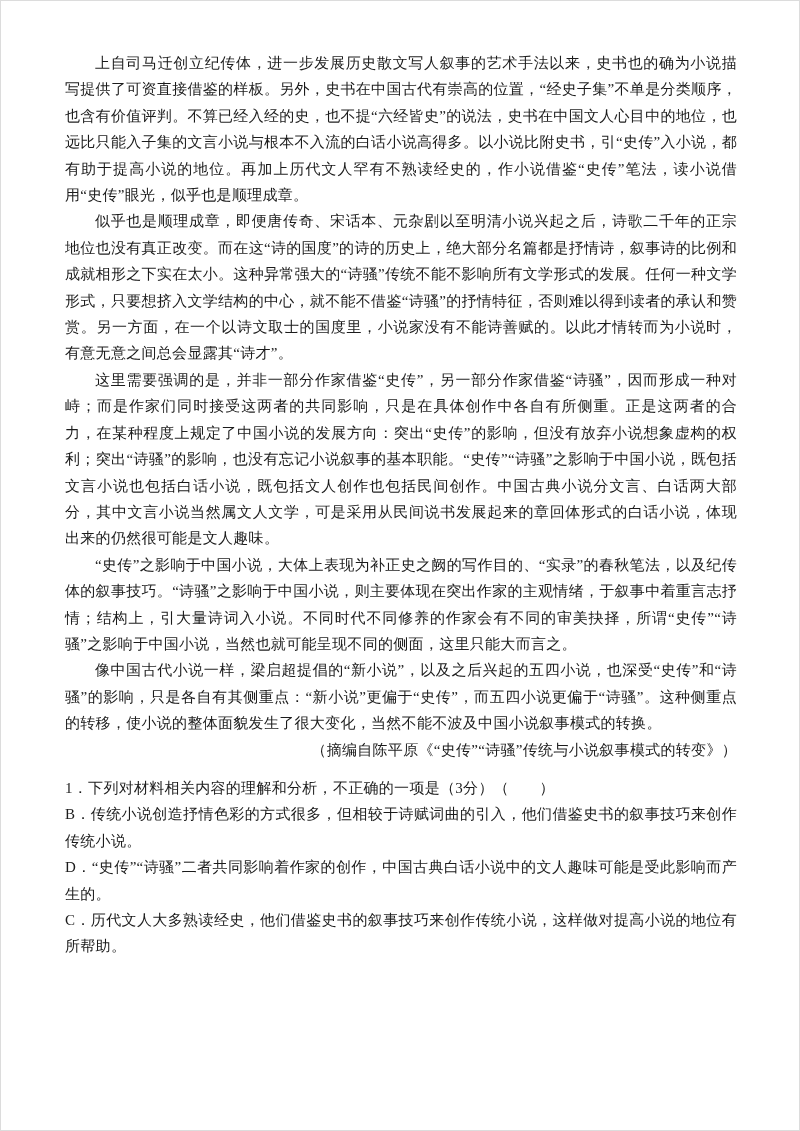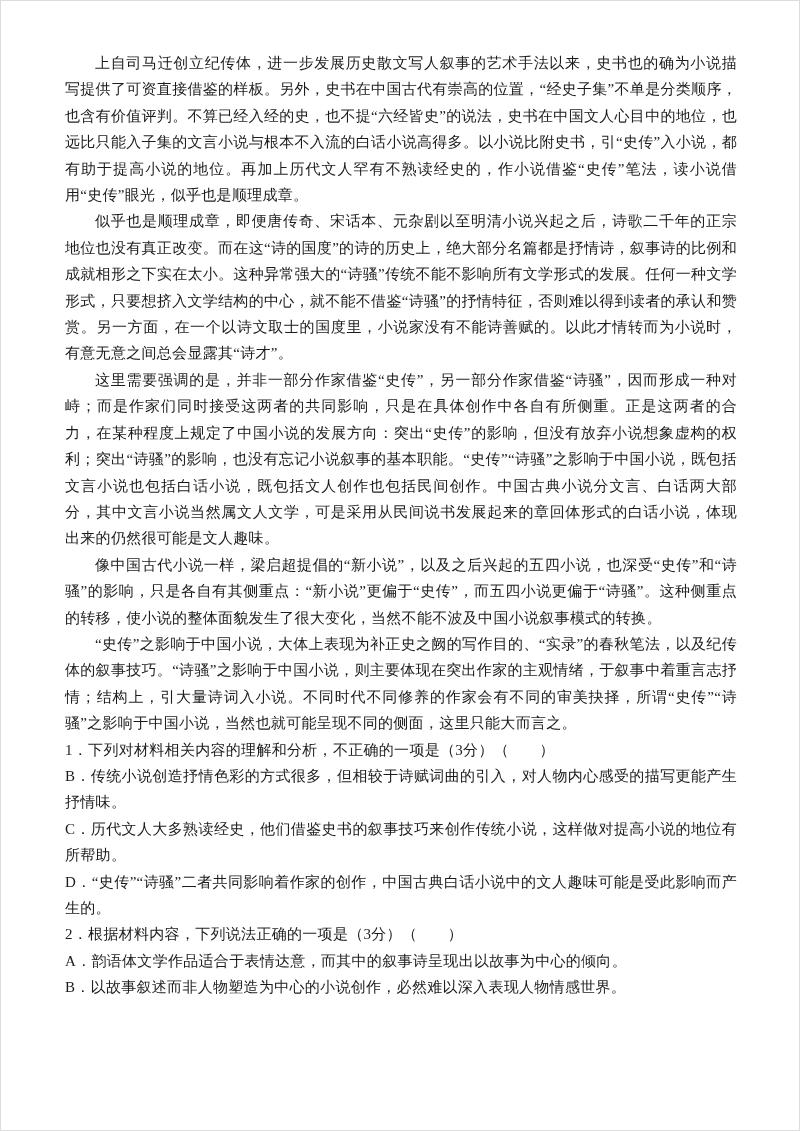--- a/index.html
+++ b/index.html
@@ -20,45 +20,41 @@
   }
   .para, .stem, .option, .attribution {
     font-size: 15px;
     line-height: 26.4px;
     text-align: justify;
     letter-spacing: 0.3px;
     word-break: break-all;
   }
   .para { text-indent: 2em; }
   .attribution { text-align: right; }
-  .questions { margin-top: 0; }
+  .questions { margin-top: 12px; }
 </style>
 </head>
 <body>
 
 <div class="page">
 
   <section class="passage">
     <p class="para">上自司马迁创立纪传体，进一步发展历史散文写人叙事的艺术手法以来，史书也的确为小说描写提供了可资直接借鉴的样板。另外，史书在中国古代有崇高的位置，“经史子集”不单是分类顺序，也含有价值评判。不算已经入经的史，也不提“六经皆史”的说法，史书在中国文人心目中的地位，也远比只能入子集的文言小说与根本不入流的白话小说高得多。以小说比附史书，引“史传”入小说，都有助于提高小说的地位。再加上历代文人罕有不熟读经史的，作小说借鉴“史传”笔法，读小说借用“史传”眼光，似乎也是顺理成章。</p>
     <p class="para">似乎也是顺理成章，即便唐传奇、宋话本、元杂剧以至明清小说兴起之后，诗歌二千年的正宗地位也没有真正改变。而在这“诗的国度”的诗的历史上，绝大部分名篇都是抒情诗，叙事诗的比例和成就相形之下实在太小。这种异常强大的“诗骚”传统不能不影响所有文学形式的发展。任何一种文学形式，只要想挤入文学结构的中心，就不能不借鉴“诗骚”的抒情特征，否则难以得到读者的承认和赞赏。另一方面，在一个以诗文取士的国度里，小说家没有不能诗善赋的。以此才情转而为小说时，有意无意之间总会显露其“诗才”。</p>
     <p class="para">这里需要强调的是，并非一部分作家借鉴“史传”，另一部分作家借鉴“诗骚”，因而形成一种对峙；而是作家们同时接受这两者的共同影响，只是在具体创作中各自有所侧重。正是这两者的合力，在某种程度上规定了中国小说的发展方向：突出“史传”的影响，但没有放弃小说想象虚构的权利；突出“诗骚”的影响，也没有忘记小说叙事的基本职能。“史传”“诗骚”之影响于中国小说，既包括文言小说也包括白话小说，既包括文人创作也包括民间创作。中国古典小说分文言、白话两大部分，其中文言小说当然属文人文学，可是采用从民间说书发展起来的章回体形式的白话小说，体现出来的仍然很可能是文人趣味。</p>
+    <p class="para">“史传”之影响于中国小说，大体上表现为补正史之阙的写作目的、“实录”的春秋笔法，以及纪传体的叙事技巧。“诗骚”之影响于中国小说，则主要体现在突出作家的主观情绪，于叙事中着重言志抒情；结构上，引大量诗词入小说。不同时代不同修养的作家会有不同的审美抉择，所谓“史传”“诗骚”之影响于中国小说，当然也就可能呈现不同的侧面，这里只能大而言之。</p>
     <p class="para">像中国古代小说一样，梁启超提倡的“新小说”，以及之后兴起的五四小说，也深受“史传”和“诗骚”的影响，只是各自有其侧重点：“新小说”更偏于“史传”，而五四小说更偏于“诗骚”。这种侧重点的转移，使小说的整体面貌发生了很大变化，当然不能不波及中国小说叙事模式的转换。</p>
-    <p class="para">“史传”之影响于中国小说，大体上表现为补正史之阙的写作目的、“实录”的春秋笔法，以及纪传体的叙事技巧。“诗骚”之影响于中国小说，则主要体现在突出作家的主观情绪，于叙事中着重言志抒情；结构上，引大量诗词入小说。不同时代不同修养的作家会有不同的审美抉择，所谓“史传”“诗骚”之影响于中国小说，当然也就可能呈现不同的侧面，这里只能大而言之。</p>
+    <p class="attribution">（摘编自陈平原《“史传”“诗骚”传统与小说叙事模式的转变》）</p>
   </section>
 
   <section class="questions">
 
     <div class="question">
       <p class="stem">1．下列对材料相关内容的理解和分析，不正确的一项是（3分）（　　）</p>
-      <p class="option">B．传统小说创造抒情色彩的方式很多，但相较于诗赋词曲的引入，对人物内心感受的描写更能产生抒情味。</p>
+      <p class="option">B．传统小说创造抒情色彩的方式很多，但相较于诗赋词曲的引入，他们借鉴史书的叙事技巧来创作传统小说。</p>
+      <p class="option">D．“史传”“诗骚”二者共同影响着作家的创作，中国古典白话小说中的文人趣味可能是受此影响而产生的。</p>
       <p class="option">C．历代文人大多熟读经史，他们借鉴史书的叙事技巧来创作传统小说，这样做对提高小说的地位有所帮助。</p>
-      <p class="option">D．“史传”“诗骚”二者共同影响着作家的创作，中国古典白话小说中的文人趣味可能是受此影响而产生的。</p>
     </div>
 
-    <div class="question">
-      <p class="stem">2．根据材料内容，下列说法正确的一项是（3分）（　　）</p>
-      <p class="option">A．韵语体文学作品适合于表情达意，而其中的叙事诗呈现出以故事为中心的倾向。</p>
-      <p class="option">B．以故事叙述而非人物塑造为中心的小说创作，必然难以深入表现人物情感世界。</p>
-    </div>
 
   </section>
 
 </div>
 
 </body></html>

